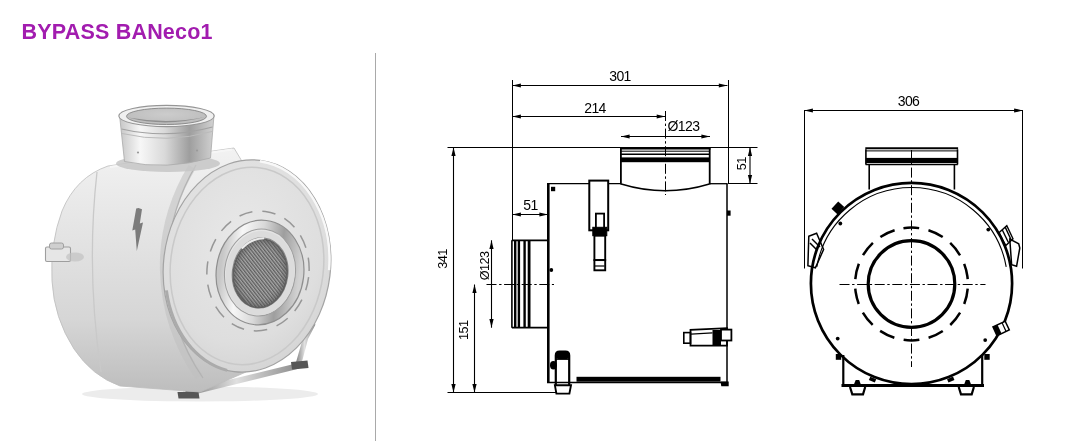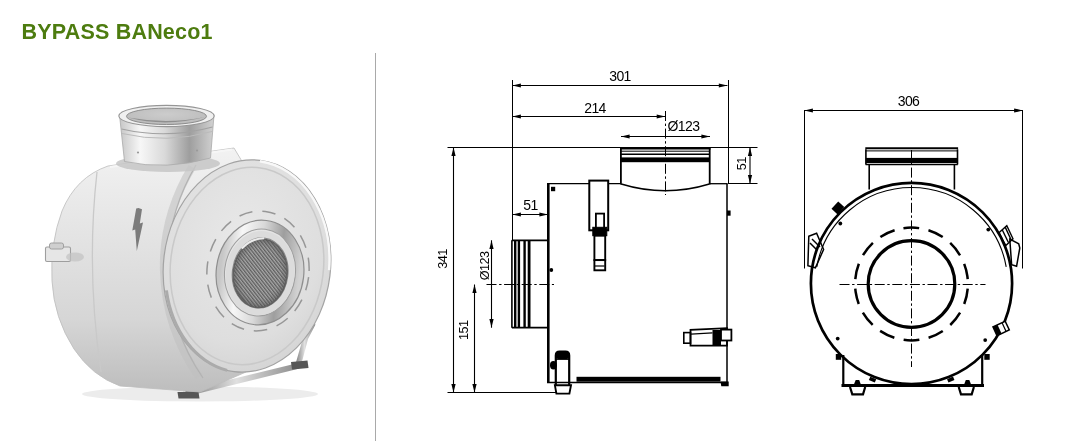--- a/index.html
+++ b/index.html
@@ -1,17 +1,17 @@
 <!DOCTYPE html>
 <html><head>
 <meta charset="utf-8">
 <style>
   html,body{margin:0;padding:0;background:#ffffff;width:1089px;height:441px;overflow:hidden;}
   #page{position:relative;width:1089px;height:441px;font-family:"Liberation Sans", sans-serif;}
-  #title{position:absolute;left:21.5px;top:19.5px;font-size:21.5px;font-weight:bold;color:#4d7c0f;letter-spacing:0.2px;white-space:nowrap;}
+  #title{position:absolute;left:21.5px;top:19.5px;font-size:21.5px;font-weight:bold;color:#a21caf;letter-spacing:0.2px;white-space:nowrap;}
   svg text{font-family:"Liberation Sans", sans-serif;fill:#000;}
 </style>
 </head>
 <body>
 <div id="page">
 
 <div id="title">BYPASS BANeco1</div>
 
 <div style="position:absolute;left:375px;top:53px;width:1px;height:388px;background:#a9a9a9;"></div>
 <svg width="1089" height="441" viewBox="0 0 1089 441" style="position:absolute;left:0;top:0;">

